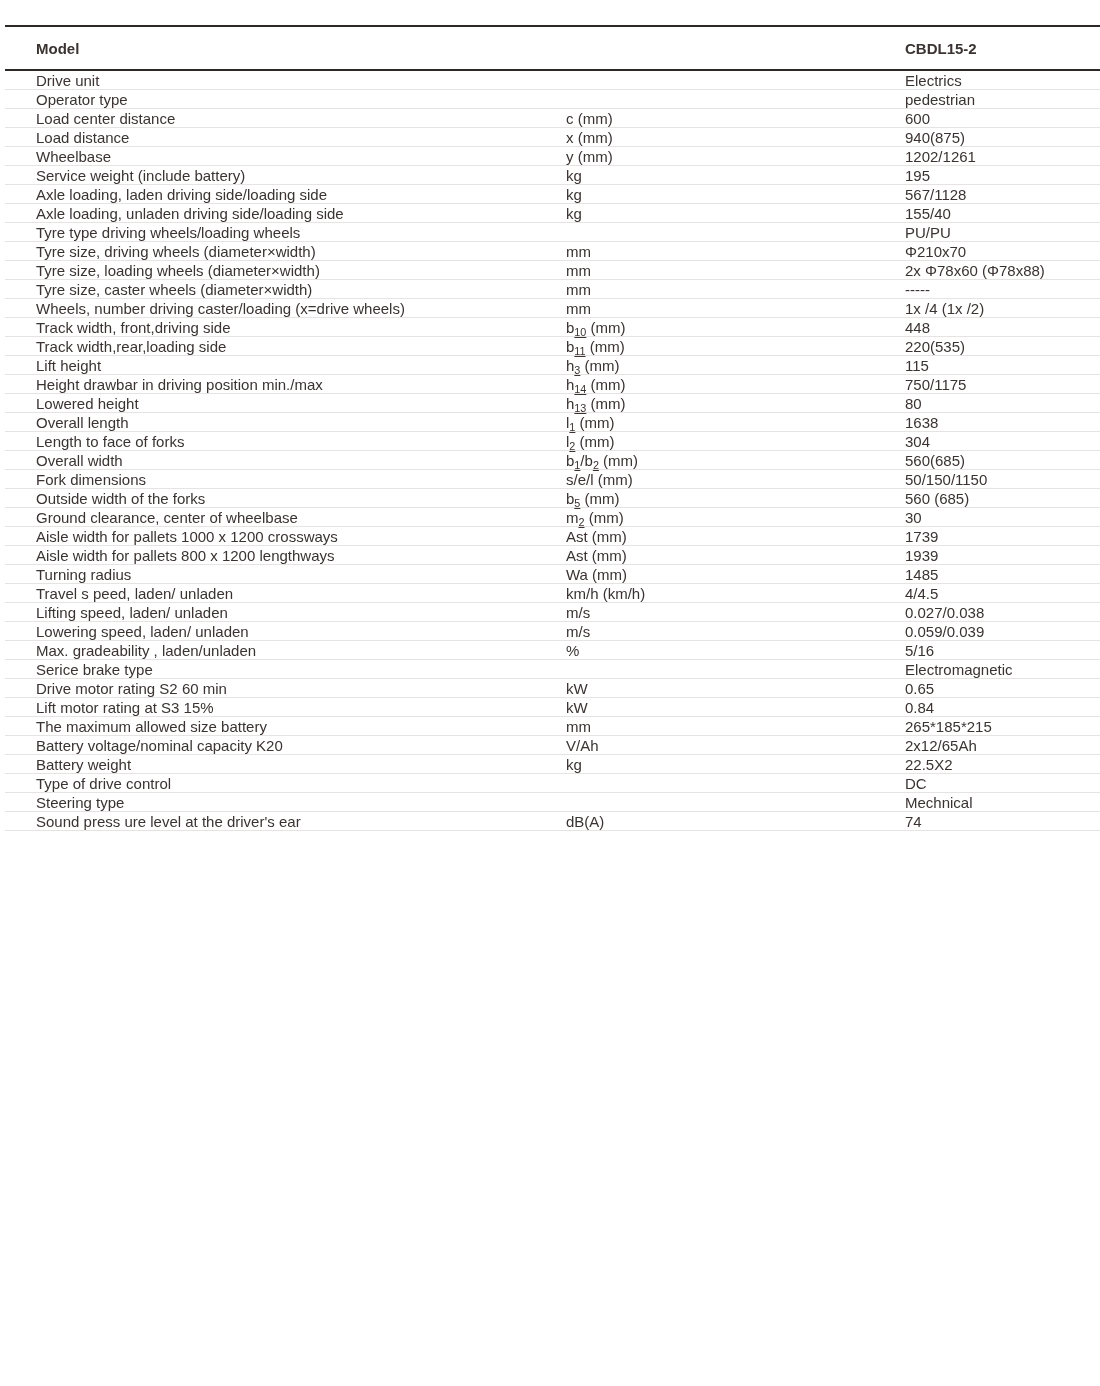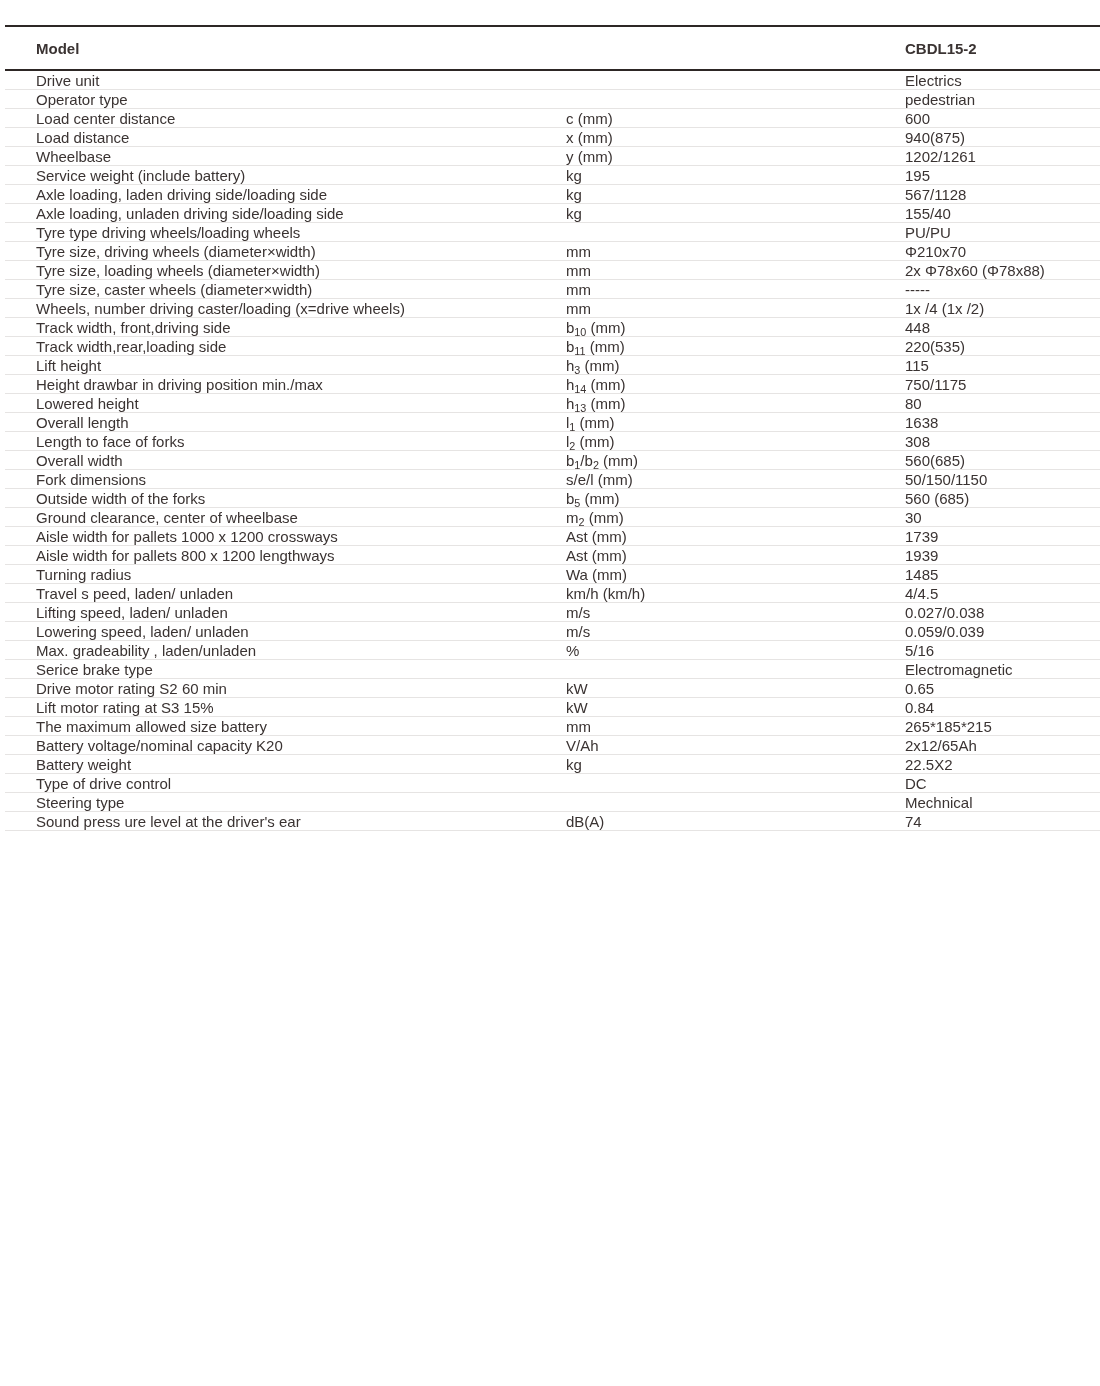--- a/index.html
+++ b/index.html
@@ -36,20 +36,21 @@
     box-sizing: border-box;
     border-bottom: 1px solid #e6e4e3;
   }
   .c-label { padding-left: 31px; white-space: nowrap; overflow: hidden; }
   .c-unit  { padding-left: 22px; white-space: nowrap; }
   .c-value { padding-left: 22px; white-space: nowrap; }
   sub {
     font-size: 0.72em;
     line-height: 0;
     vertical-align: -0.28em;
+    text-decoration: underline;
   }
 </style>
 </head>
 <body>
 
 <div class="spec-table">
   <div class="header-row">
     <div class="c-label">Model</div>
     <div class="c-unit"></div>
     <div class="c-value">CBDL15-2</div>
@@ -166,21 +167,21 @@
 
   <div class="row">
     <div class="c-label">Overall length</div>
     <div class="c-unit">l<sub>1</sub> (mm)</div>
     <div class="c-value">1638</div>
   </div>
 
   <div class="row">
     <div class="c-label">Length to face of forks</div>
     <div class="c-unit">l<sub>2</sub> (mm)</div>
-    <div class="c-value">308</div>
+    <div class="c-value">304</div>
   </div>
 
   <div class="row">
     <div class="c-label">Overall width</div>
     <div class="c-unit">b<sub>1</sub>/b<sub>2</sub> (mm)</div>
     <div class="c-value">560(685)</div>
   </div>
 
   <div class="row">
     <div class="c-label">Fork dimensions</div>

